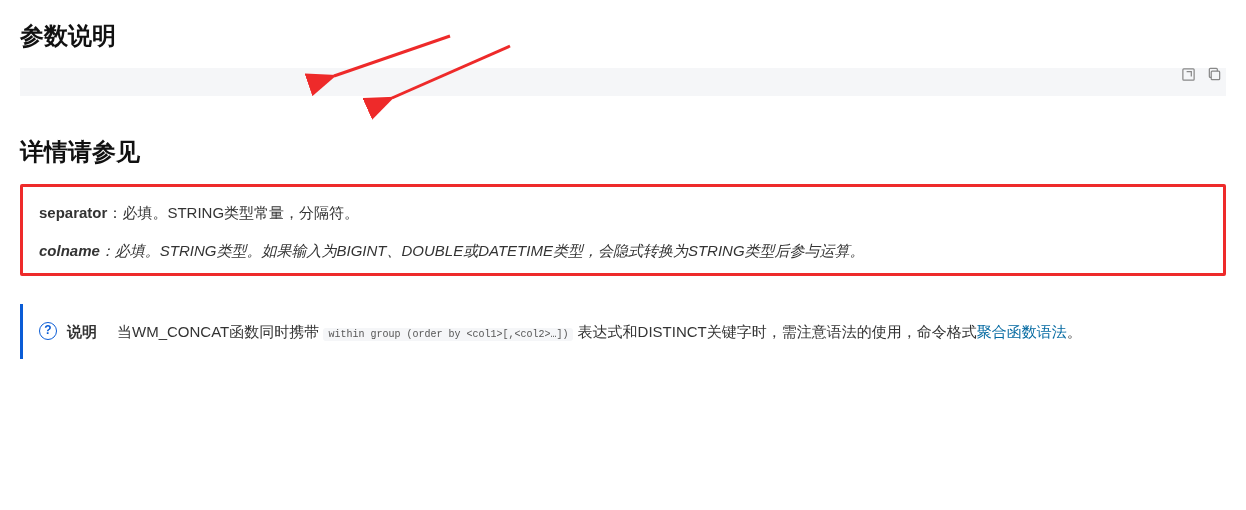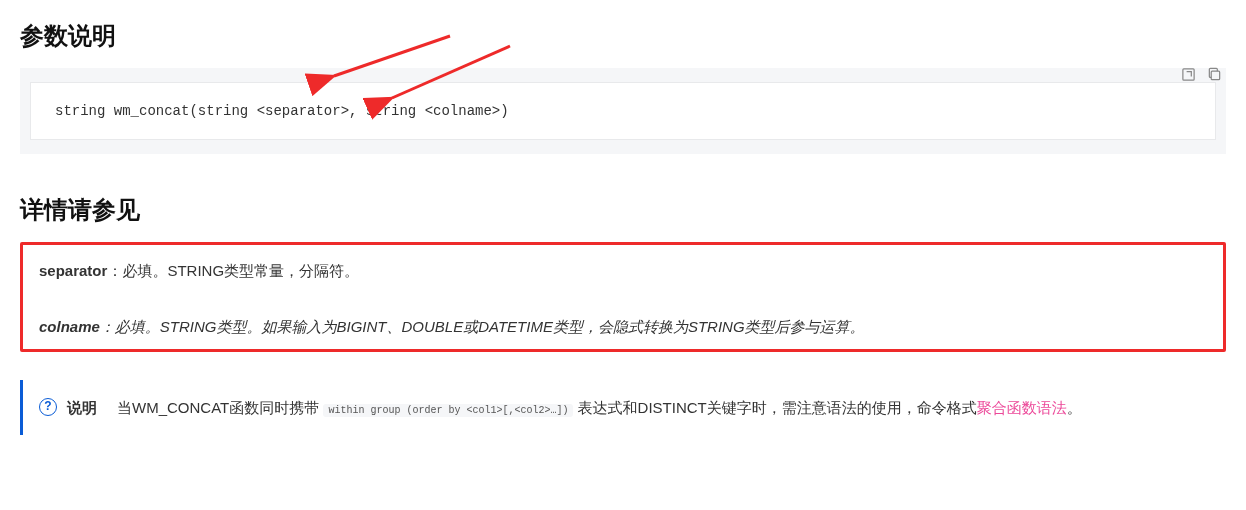--- a/index.html
+++ b/index.html
@@ -58,21 +58,21 @@
     }
     .params-box {
       border: 3px solid #ee2a2a;
       padding: 14px 16px 10px 16px;
       margin-bottom: 28px;
       border-radius: 2px;
     }
     .param-row {
       font-size: 15px;
       color: #333;
-      margin-bottom: 32px;
+      margin-bottom: 14px;
       line-height: 1.6;
     }
     .param-row:last-child {
       margin-bottom: 0;
       font-style: italic;
     }
     .param-name {
       font-weight: 700;
     }
     .note-box {
@@ -106,21 +106,21 @@
     }
     .inline-code {
       font-family: "SFMono-Regular", Consolas, "Liberation Mono", Menlo, monospace;
       background: #f5f6f8;
       padding: 1px 5px;
       border-radius: 3px;
       font-size: 10px;
       color: #555;
     }
     .link {
-      color: #ec4899;
+      color: #0369a1;
       text-decoration: none;
     }
     .annotation-arrows {
       position: absolute;
       top: 36px;
       left: 320px;
       pointer-events: none;
     }
     .annotation-arrows svg {
       overflow: visible;
@@ -142,21 +142,20 @@
         <path d="M6 5 L11 5 L11 10"></path>
       </svg>
     </span>
     <span class="code-toolbar-btn">
       <svg viewBox="0 0 16 16" fill="none" stroke="currentColor" stroke-width="1.3">
         <rect x="4.5" y="4.5" width="9" height="9" rx="1"></rect>
         <path d="M11 4.5 V2.5 a1 1 0 0 0 -1 -1 H3.5 a1 1 0 0 0 -1 1 V10 a1 1 0 0 0 1 1 H4.5"></path>
       </svg>
     </span>
   </div>
-  <div class="code-block">string wm_concat(string &lt;separator&gt;, string &lt;colname&gt;)</div>
 </div>
 
 <div class="annotation-arrows">
   <svg width="200" height="80">
     <defs>
       <marker id="ah" markerWidth="10" markerHeight="8" refX="1" refY="4" orient="auto">
         <polygon points="0 4, 10 0, 10 8" fill="#ee2a2a"></polygon>
       </marker>
     </defs>
     <line x1="130" y1="0" x2="14" y2="40" stroke="#ee2a2a" stroke-width="3" marker-end="url(#ah)"></line>

